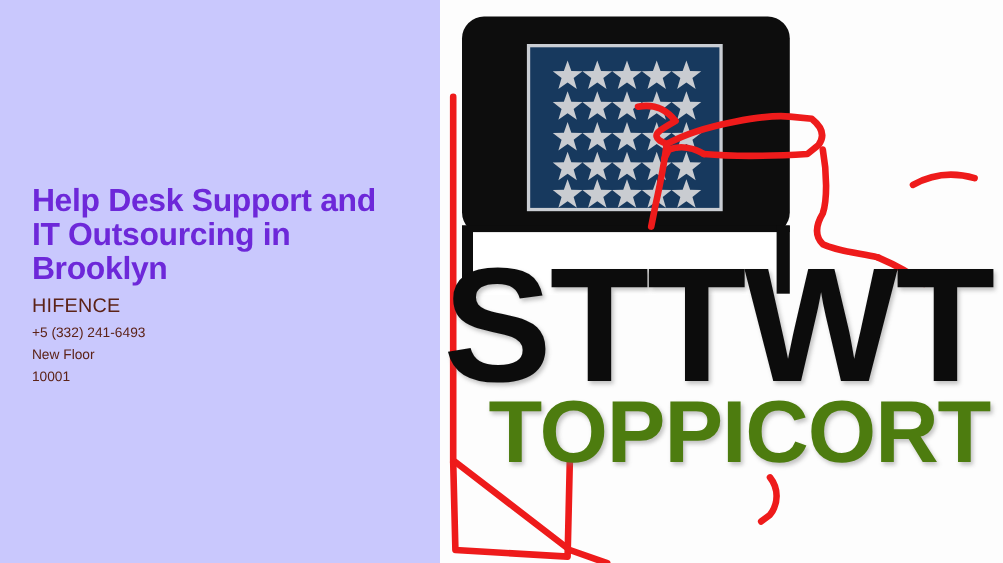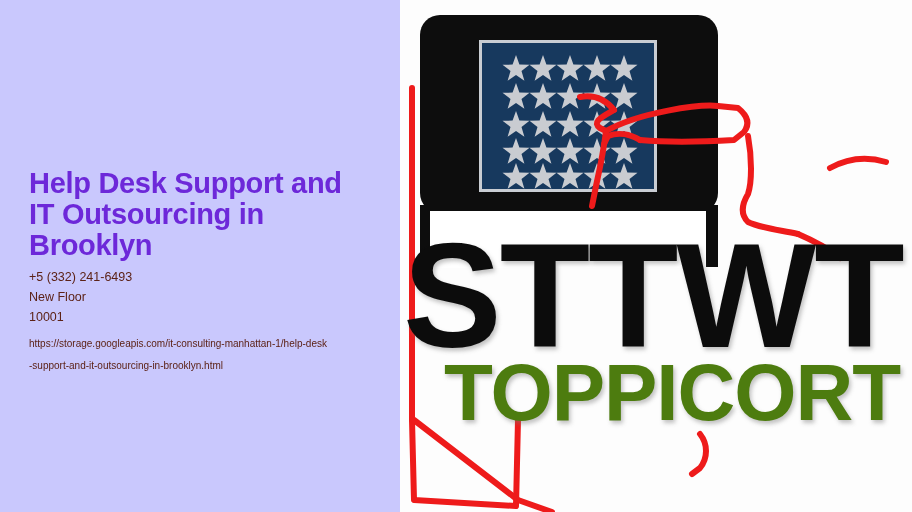--- a/index.html
+++ b/index.html
@@ -124,32 +124,29 @@
 
 <div class="page">
 
   <section class="info-panel">
     <div class="info-block">
 
       <h1 class="biz-title">Help Desk Support and
 IT Outsourcing in
 Brooklyn</h1>
 
+      <div class="biz-name">HIFENCE</div>
 
       <div class="biz-line">+5 (332) 241-6493</div>
 
 
       <div class="biz-line">New Floor</div>
 
       <div class="biz-line">10001</div>
 
-      <div class="biz-url">
-        <span>https://storage.googleapis.com/it-consulting-manhattan-1/help-desk</span>
-        <span>-support-and-it-outsourcing-in-brooklyn.html</span>
-      </div>
 
     </div>
   </section>
 
   <section class="image-panel">
 
     <svg class="art-svg" viewBox="0 0 512 512">
       <rect x="0" y="0" width="512" height="512" fill="#fdfdfd"></rect>
 
       <g>

